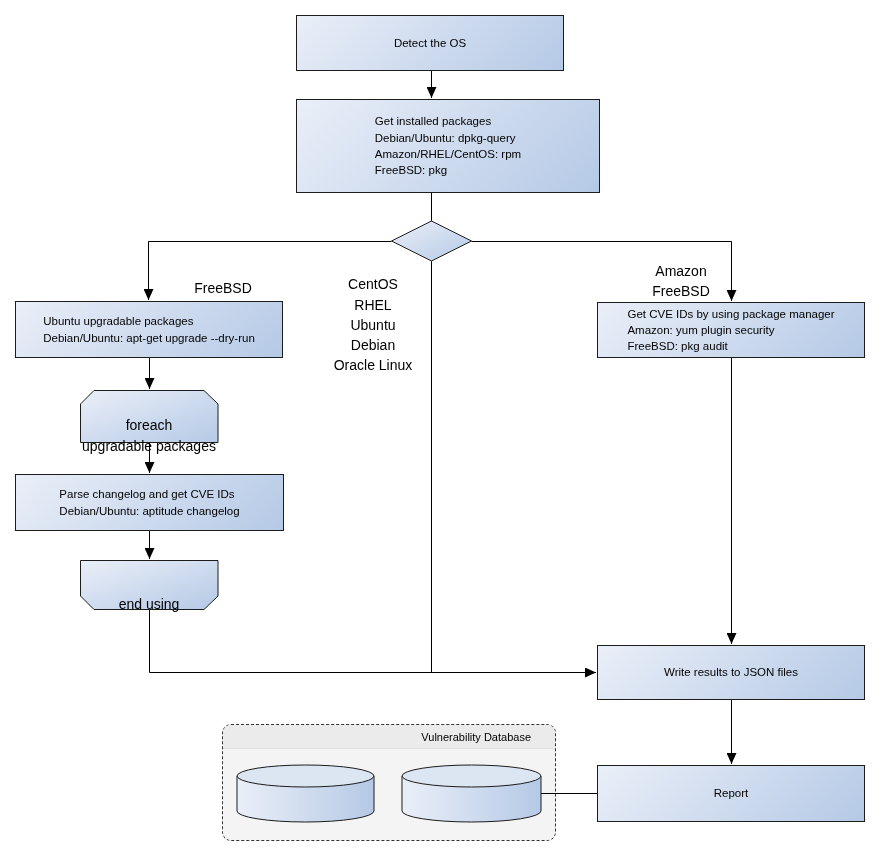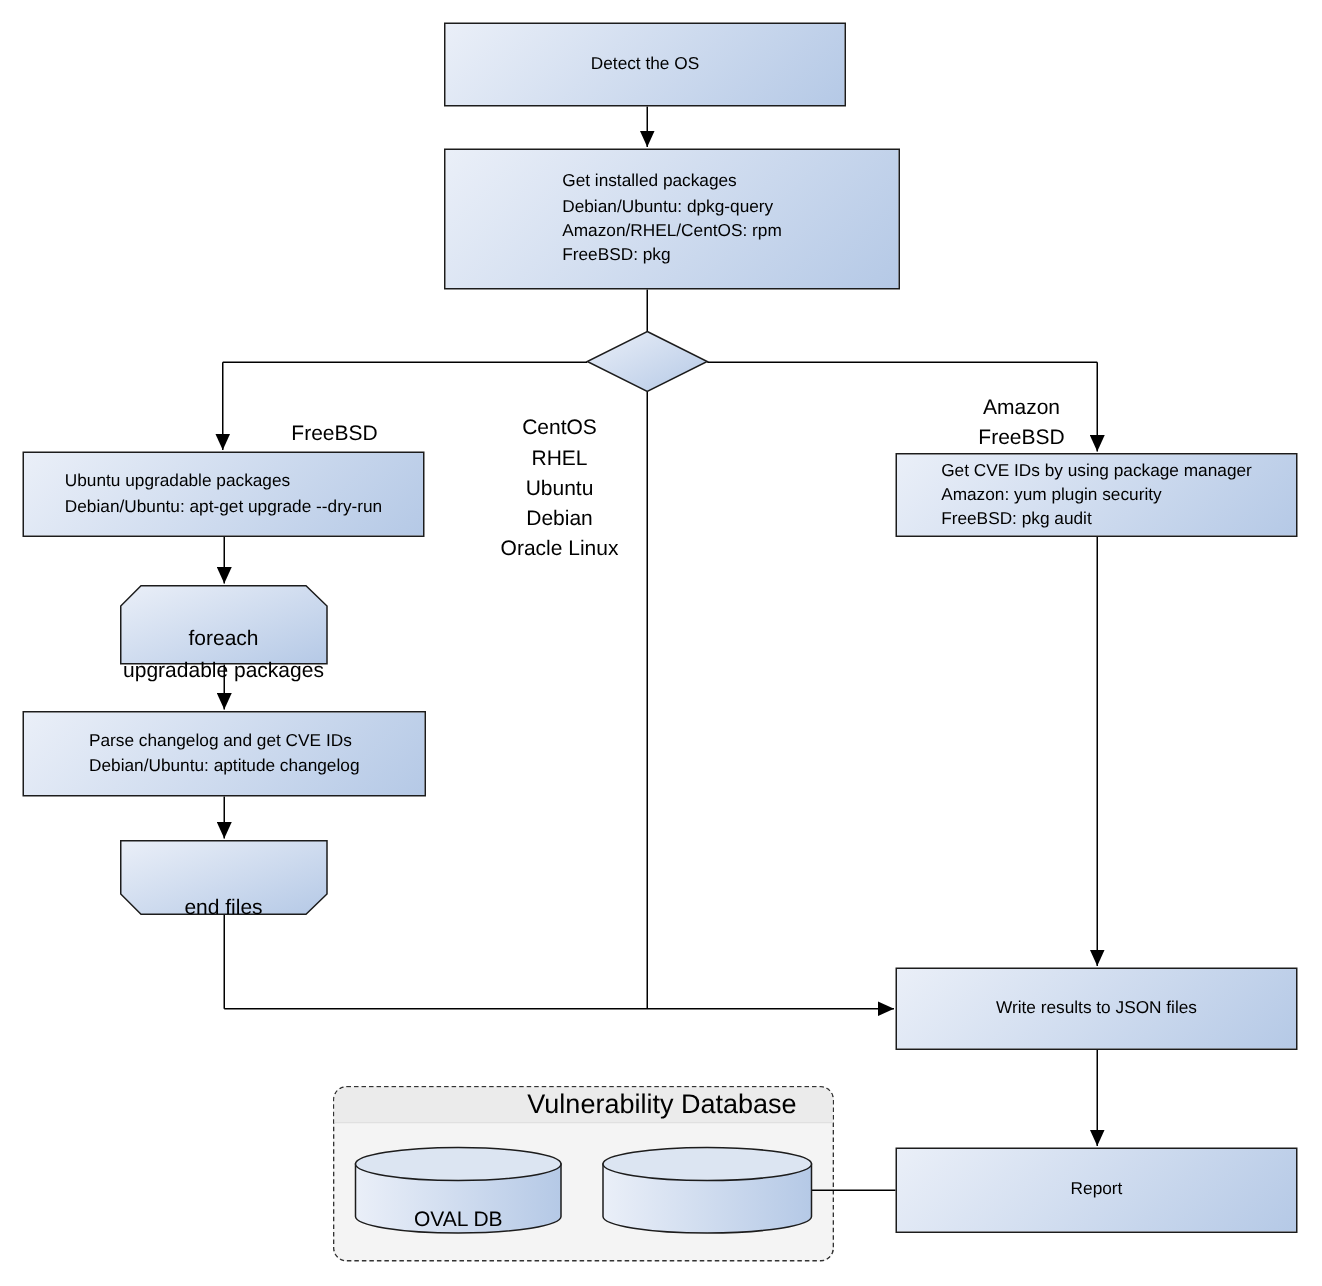--- a/index.html
+++ b/index.html
@@ -36,21 +36,21 @@
   .db-container{
     position:absolute;z-index:0;box-sizing:border-box;
     left:222px;top:724px;width:334px;height:117px;
     background:var(--container-bg);
     border:1.5px dashed var(--container-border);border-radius:9px;
   }
   .db-band{
     box-sizing:border-box;height:24px;border-radius:8px 8px 0 0;
     background:var(--container-band);border-bottom:1px solid #e0e0e0;
     display:flex;align-items:center;justify-content:flex-end;
-    padding-right:24px;font-size:18px;
+    padding-right:24px;font-size:11px;
   }
   svg line{stroke:var(--line);stroke-width:1;}
   svg .shape{stroke:var(--box-border);stroke-width:1;fill:url(#gradBox);}
   svg .cyl-body{stroke:var(--box-border);stroke-width:1;fill:url(#gradCyl);}
   svg .cyl-top{stroke:var(--box-border);stroke-width:1;fill:var(--cyl-top);}
   .stop-a{stop-color:var(--box-grad-start);}
   .stop-b{stop-color:var(--box-grad-end);}
 </style>
 </head>
 <body>
@@ -124,23 +124,22 @@
 Amazon: yum plugin security
 FreeBSD: pkg audit</div>
 
   <div class="box" style="left:597px;top:645px;width:268px;height:55px">Write results to JSON files</div>
 
   <div class="box" style="left:597px;top:765px;width:268px;height:57px">Report</div>
 
   <div class="shape-label" style="left:80px;top:390px;width:138px;height:53px">foreach
 upgradable packages</div>
 
-  <div class="shape-label" style="left:80px;top:560px;width:138px;height:50px">end files</div>
+  <div class="shape-label" style="left:80px;top:560px;width:138px;height:50px">end using</div>
 
-  <div class="shape-label" style="left:237px;top:768px;width:137px;height:50px">OVAL DB</div>
 
 
   <div class="edge-label" style="left:163px;top:260px;width:120px;height:18px">FreeBSD</div>
 
   <div class="edge-label" style="left:313px;top:264px;width:120px;height:84px">CentOS
 RHEL
 Ubuntu
 Debian
 Oracle Linux</div>
 

